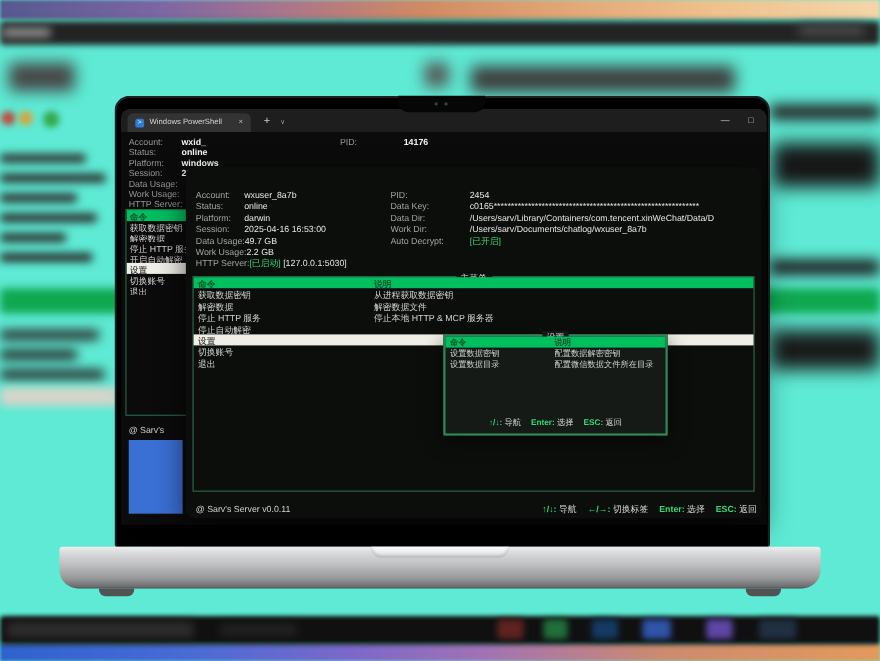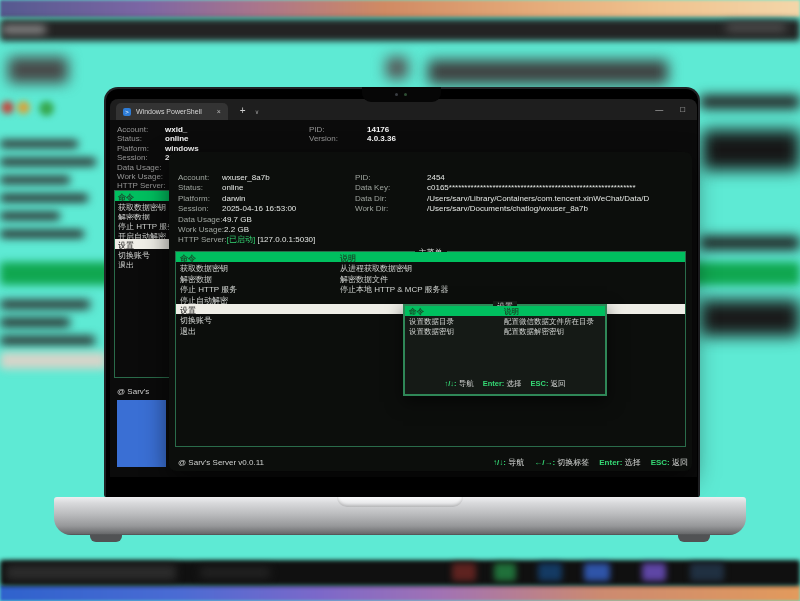--- a/index.html
+++ b/index.html
@@ -148,21 +148,20 @@
         <div><span class="lab">Status:</span><span class="val">online</span></div>
         <div><span class="lab">Platform:</span><span class="val">windows</span></div>
         <div><span class="lab">Session:</span><span class="val">2025-04-16 16:53:00</span></div>
         <div><span class="lab">Data Usage:</span><span class="val"></span></div>
         <div><span class="lab">Work Usage:</span><span class="val"></span></div>
         <div><span class="lab">HTTP Server:</span><span class="val"></span></div>
       </div>
     <div class="ps-info-r">
 
     <div><span class="lab">PID:</span><span class="val">14176</span></div>
-        <div><span class="lab">Version:</span><span class="val">4.0.3.36</span></div>
       </div>
     <div class="ps-menu">
       <div class="hdr">命令</div>
       <div>
 
       <div class="mi">获取数据密钥</div>
           <div class="mi">解密数据</div>
           <div class="mi">停止 HTTP 服务</div>
           <div class="mi">开启自动解密</div>
           <div class="mi selected">设置</div>
@@ -184,20 +183,21 @@
         <div><span class="lab">Data Usage:</span><span class="vg"></span><span class="val">49.7 GB</span></div>
         <div><span class="lab">Work Usage:</span><span class="vg"></span><span class="val">2.2 GB</span></div>
         <div><span class="lab">HTTP Server:</span><span class="vg">[已启动]</span><span class="val"> [127.0.0.1:5030]</span></div>
       </div>
     <div class="cl-info-r">
 
     <div><span class="lab">PID:</span><span class="vg"></span><span class="val">2454</span></div>
         <div><span class="lab">Data Key:</span><span class="vg"></span><span class="val">c0165************************************************************</span></div>
         <div><span class="lab">Data Dir:</span><span class="vg"></span><span class="val">/Users/sarv/Library/Containers/com.tencent.xinWeChat/Data/D</span></div>
         <div><span class="lab">Work Dir:</span><span class="vg"></span><span class="val">/Users/sarv/Documents/chatlog/wxuser_8a7b</span></div>
+        <div><span class="lab">Auto Decrypt:</span><span class="vg">[已开启]</span><span class="val"></span></div>
       </div>
     <div class="cl-menu">
       <span class="boxtitle">主菜单</span>
       <div class="trow hdr">
         <span>命令</span>
         <span class="desc">说明</span>
       </div>
       <div>
 
       <div class="trow"><span>获取数据密钥</span><span class="desc">从进程获取数据密钥</span></div>
@@ -210,22 +210,22 @@
         </div>
     </div>
     <div class="cl-popup">
       <span class="boxtitle">设置</span>
       <div class="prow hdr">
         <span>命令</span>
         <span class="desc">说明</span>
       </div>
       <div>
 
+          <div class="prow"><span>设置数据密钥</span><span class="desc">配置数据解密密钥</span></div>
           <div class="prow"><span>设置数据目录</span><span class="desc">配置微信数据文件所在目录</span></div>
-          <div class="prow"><span>设置数据密钥</span><span class="desc">配置数据解密密钥</span></div>
         </div>
       <div class="pfooter">
 
       <span class="kb"><span class="k">↑/↓:</span> <span class="l">导航</span></span>
           <span class="kb"><span class="k">Enter:</span> <span class="l">选择</span></span>
           <span class="kb"><span class="k">ESC:</span> <span class="l">返回</span></span>
         </div>
     </div>
     <div class="cl-status">
       <span class="ver">@ Sarv's Server v0.0.11</span>

